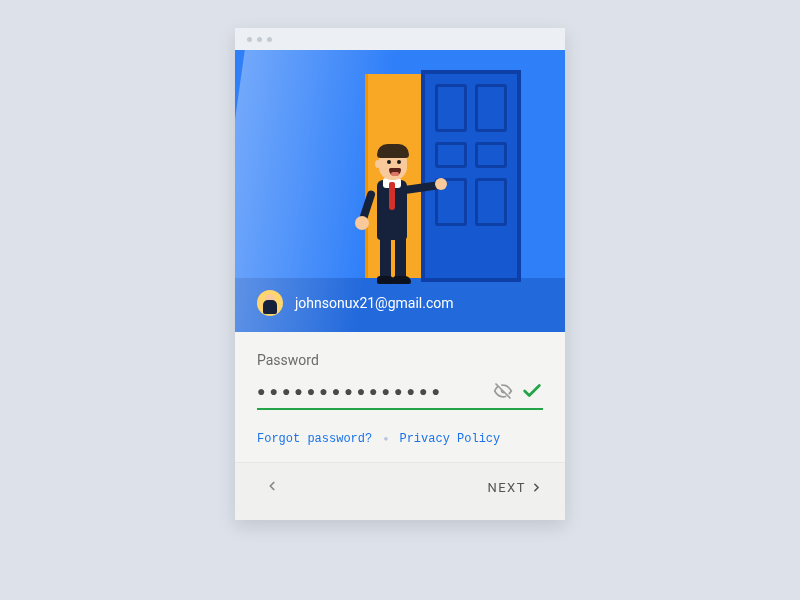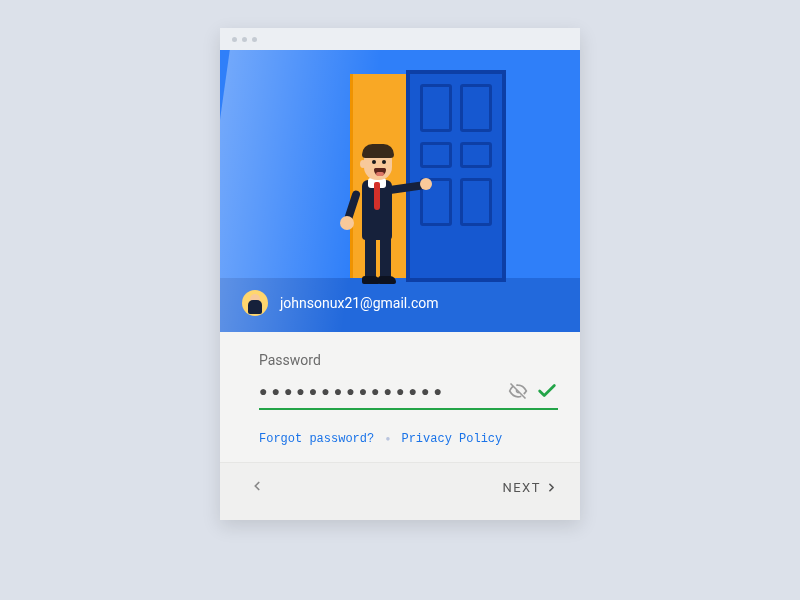--- a/index.html
+++ b/index.html
@@ -7,21 +7,21 @@
       width: 800px;
       height: 600px;
       background: #dce1ea;
       display: flex;
       justify-content: center;
       align-items: flex-start;
       font-family: -apple-system, BlinkMacSystemFont, "Segoe UI", Roboto, Arial, sans-serif;
       overflow: hidden;
     }
     .device {
-      width: 360px;
+      width: 330px;
       margin-top: 28px;
       background: #fff;
       box-shadow: 0 6px 18px rgba(0,0,0,0.12);
       display: flex;
       flex-direction: column;
     }
     .titlebar {
       height: 22px;
       background: #eceff3;
       display: flex;
@@ -228,21 +228,21 @@
     }
     .avatar::before {
       content:"";
       position:absolute;
       width:10px;height:10px;border-radius:50%;background:#f8c99a;
       margin-top:-8px;
     }
 
     .form {
       background: #f4f4f3;
-      padding: 20px 22px 16px 39px;
+      padding: 20px 22px 16px 22px;
     }
     .field-label {
       color: #6b6b6b;
       font-size: 14px;
       margin-bottom: 12px;
     }
     .field-row {
       display: flex;
       align-items: center;
       border-bottom: 2px solid #23a448;

